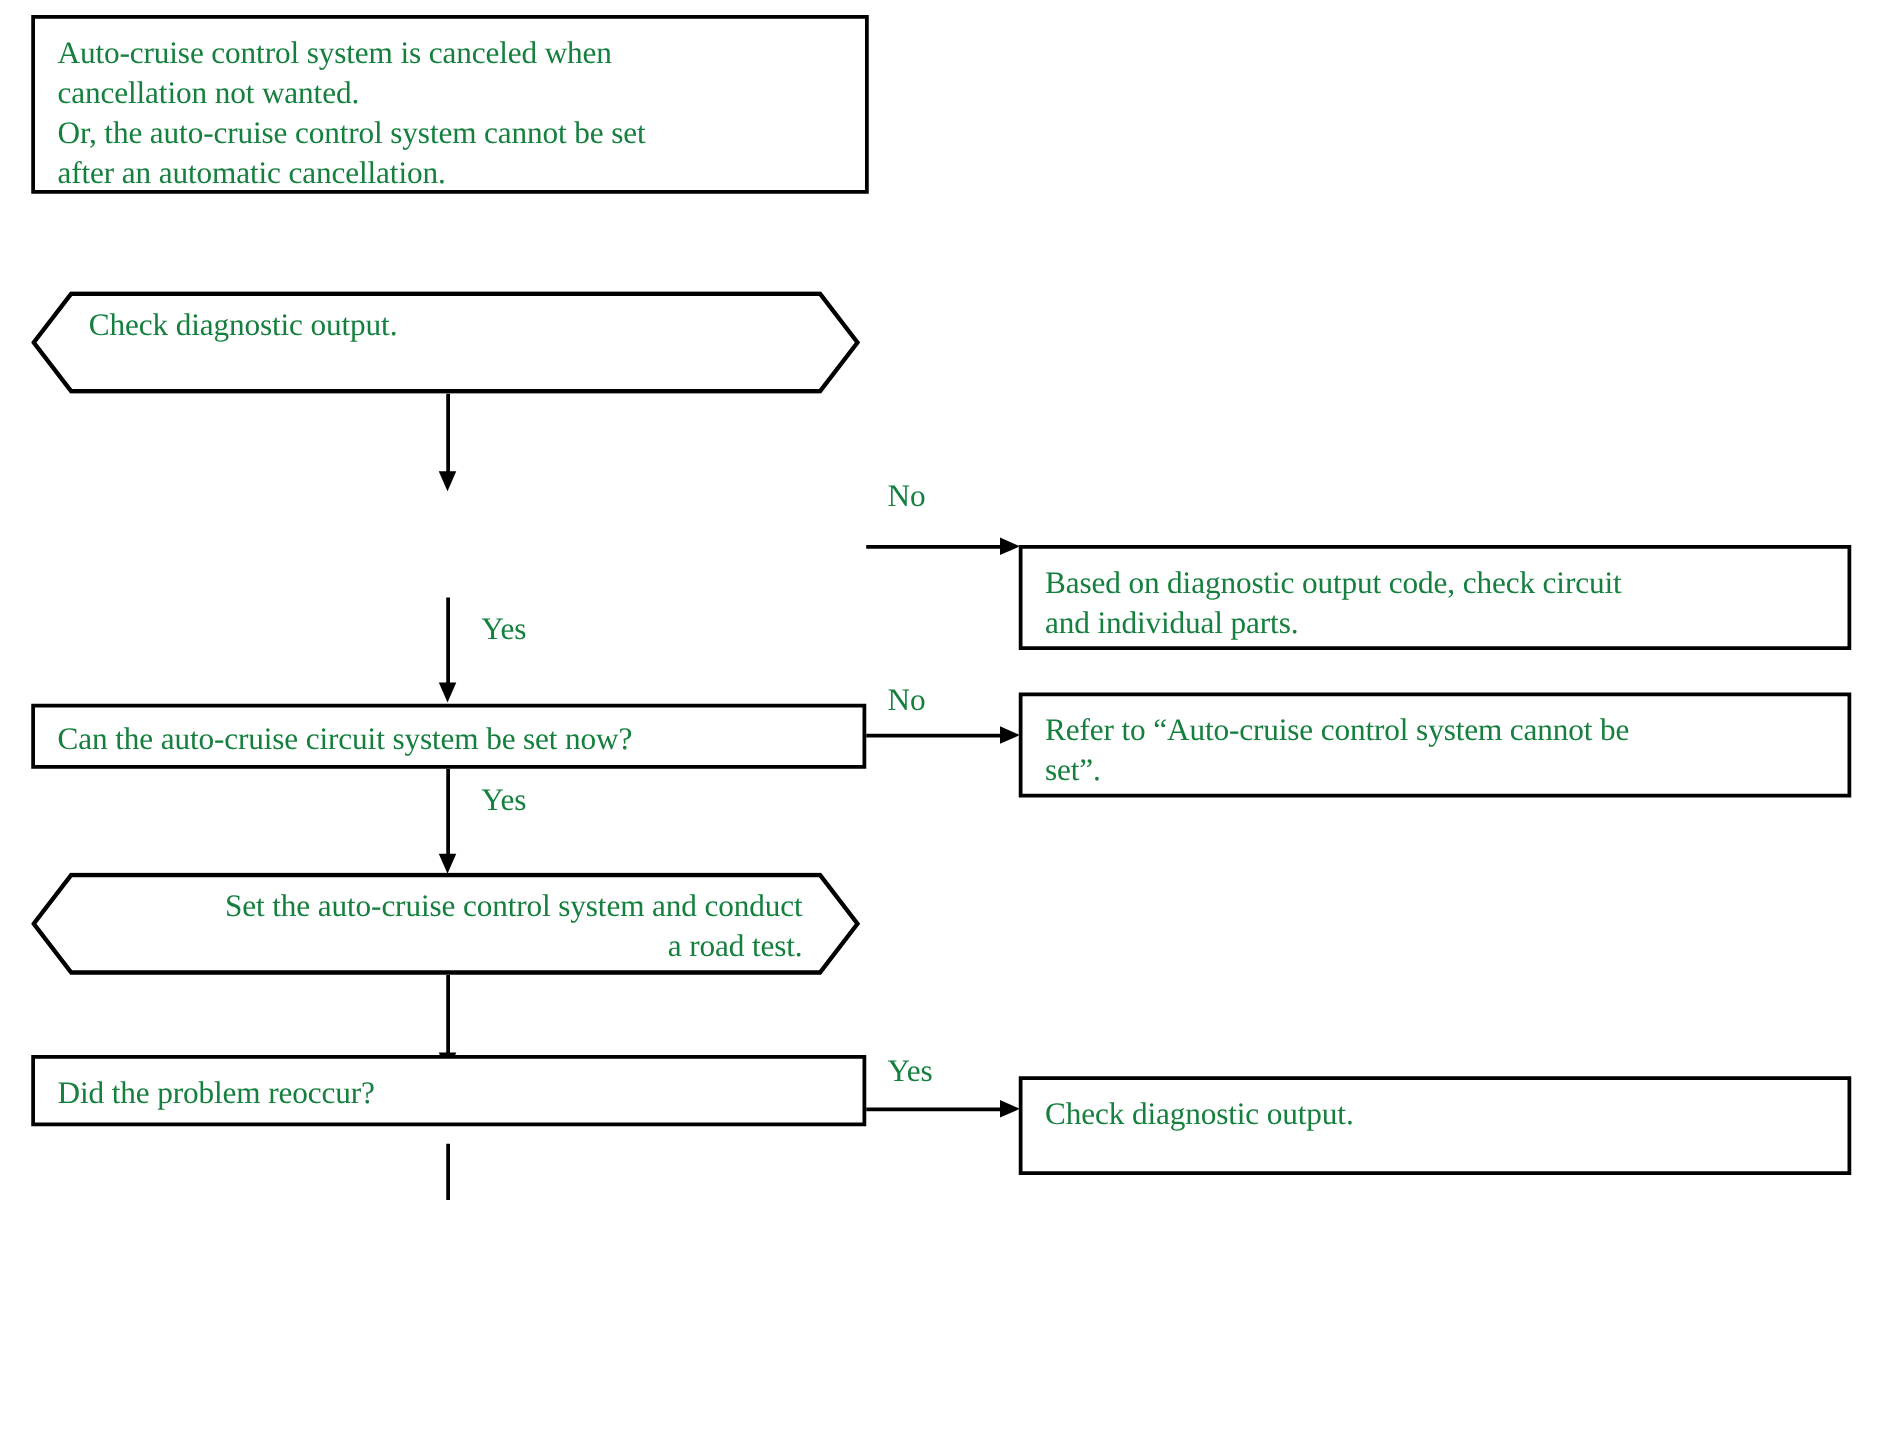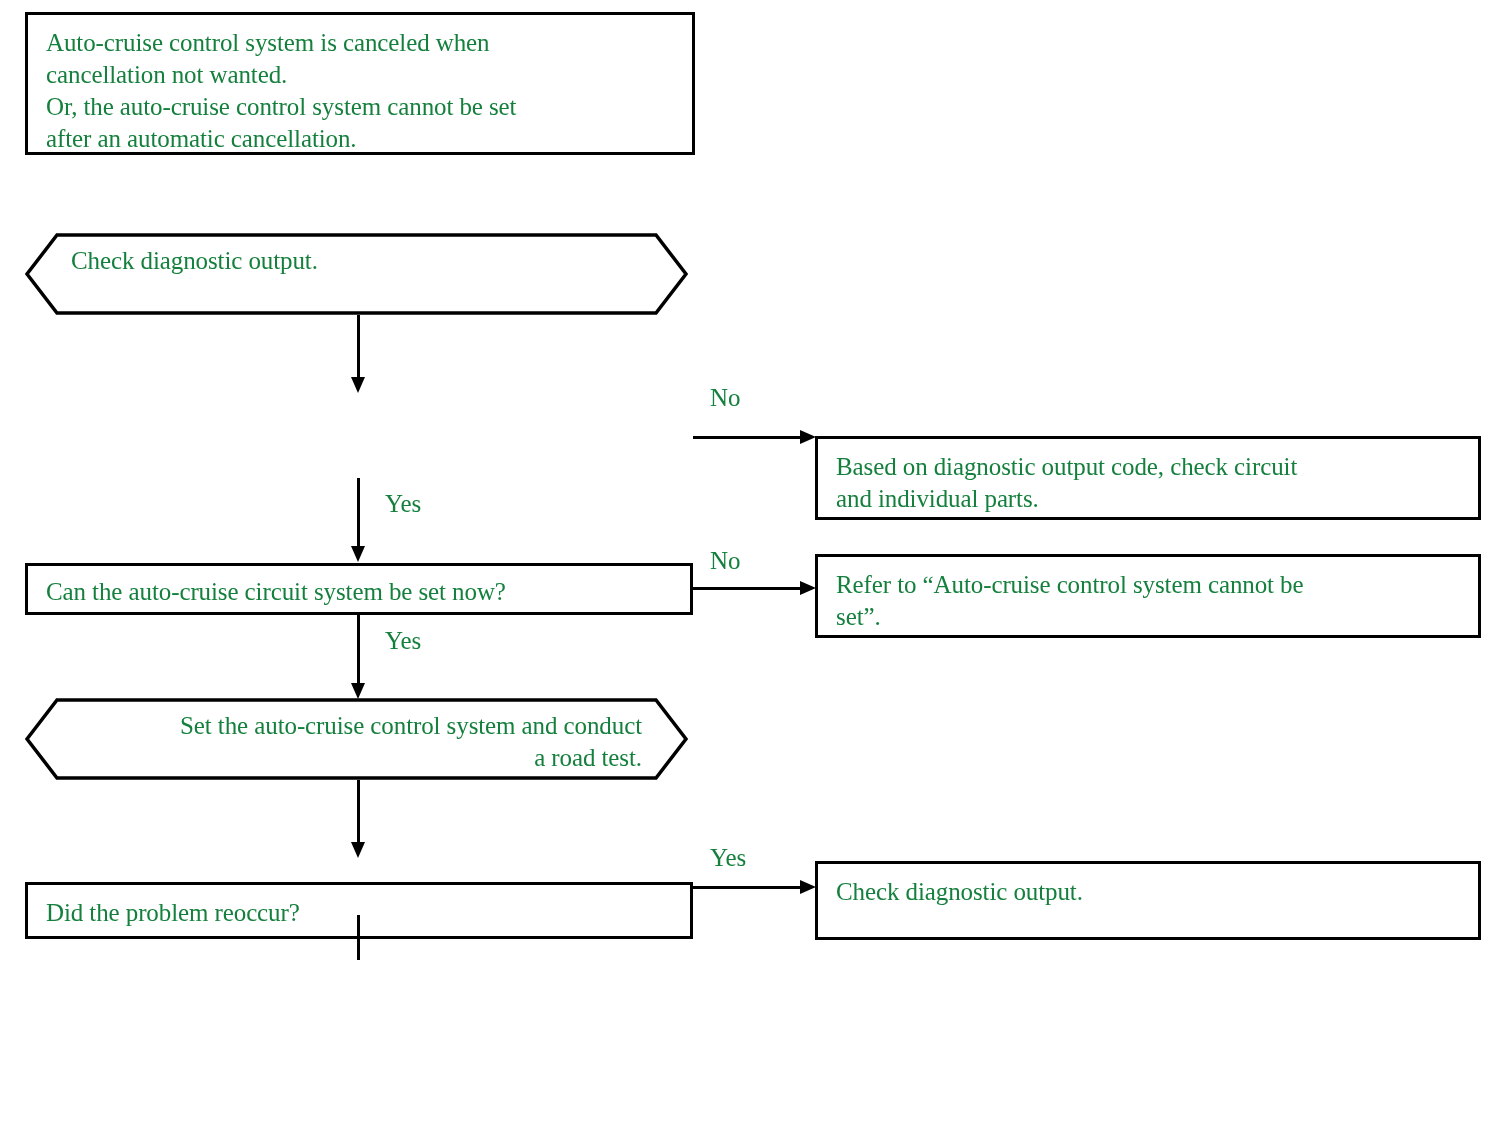--- a/index.html
+++ b/index.html
@@ -150,21 +150,21 @@
     <svg width="663" height="82" viewBox="0 0 663 82">
       <polygon points="32,2 631,2 661,41 631,80 32,80 2,41" fill="#ffffff" stroke="#000000" stroke-width="3.5" stroke-linejoin="miter"></polygon>
     </svg>
     <div class="txt">Set the auto-cruise control system and conduct
 a road test.</div>
   </div>
 
   <div class="vline" style="left:357px; top:780px; width:3px; height:68px;"></div>
   <div class="arrow-down" style="left:351px; top:842px;"></div>
 
-  <div class="rect" style="left:25px; top:882px; width:668px; height:57px;">
+  <div class="rect" style="left:25px; top:844px; width:668px; height:57px;">
     <div class="txt" style="top:12px;">Did the problem reoccur?</div>
   </div>
 
   <div class="elabel" style="left:710px; top:845px;">Yes</div>
   <div class="hline" style="left:693px; top:886px; width:110px; height:3px;"></div>
   <div class="arrow-right" style="left:800px; top:880px;"></div>
 
   <div class="rect" style="left:815px; top:861px; width:666px; height:79px;">
     <div class="txt">Check diagnostic output.</div>
   </div>

